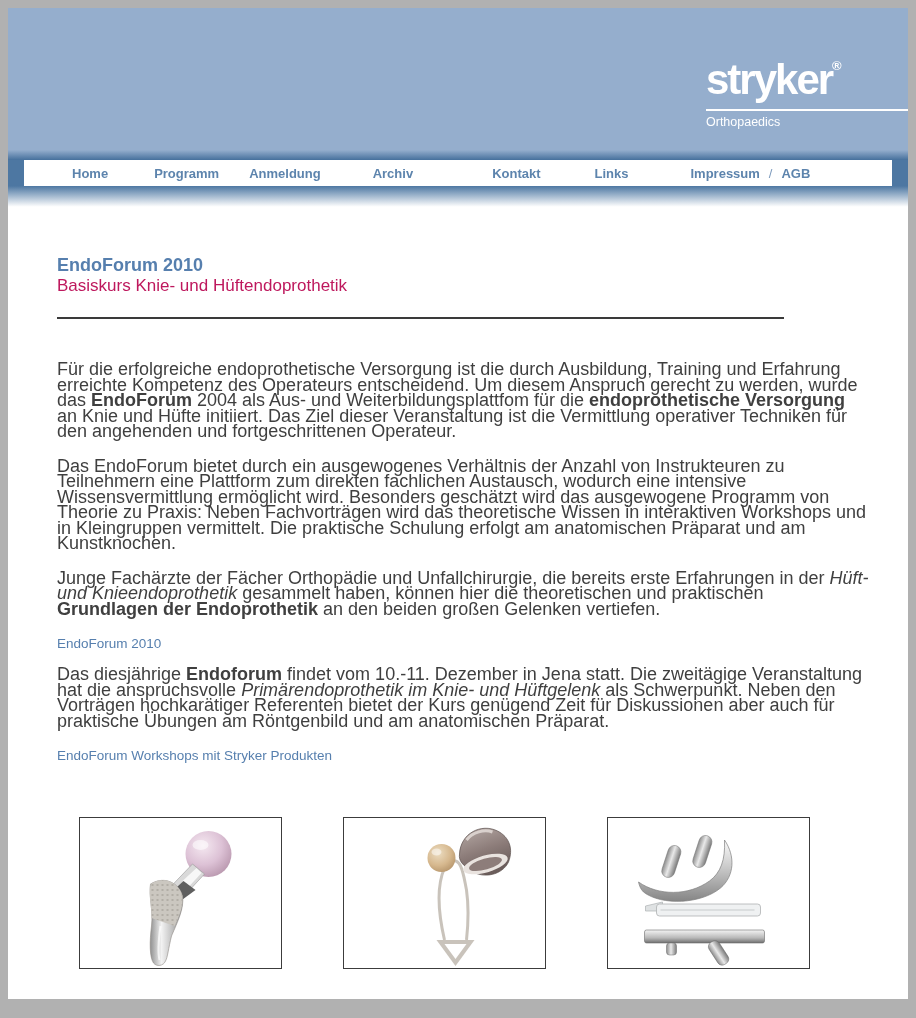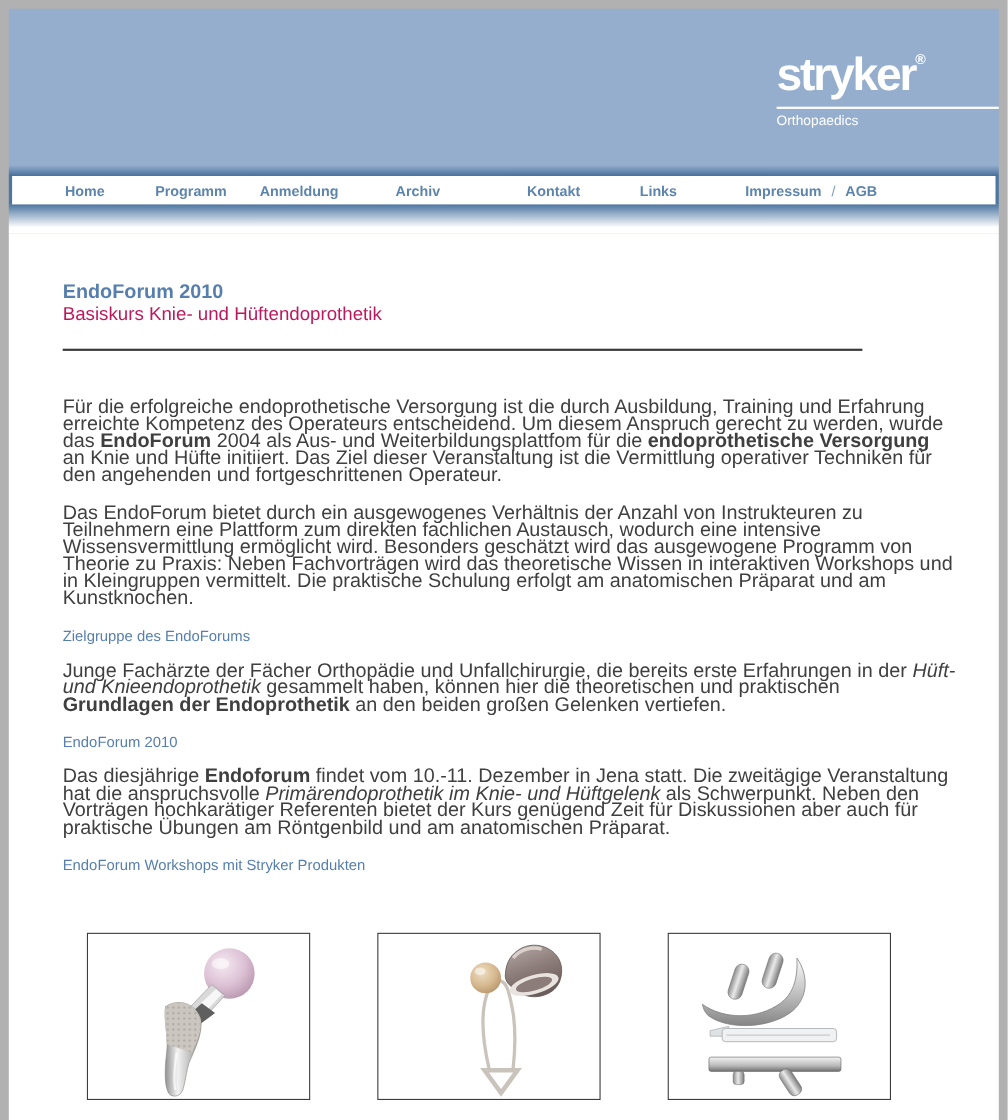--- a/index.html
+++ b/index.html
@@ -6,32 +6,32 @@
   html, body { width: 916px; }
   body {
     background: #b1b1b1;
     font-family: "Liberation Sans", sans-serif;
     color: #3f3f3f;
   }
   .page { margin: 8px 8px 0 8px; width: 900px; }
 
   
   .header { background: #95aecd; height: 142px; position: relative; }
-  .brand { position: absolute; right: 0; top: 0; width: 202px; padding-top: 24px; }
+  .brand { position: absolute; right: 0; top: 0; width: 202px; padding-top: 36px; }
   .logo {
     color: #ffffff; font-weight: bold; font-size: 42px; line-height: 44px;
     letter-spacing: -2px;
   }
   .logo sup { font-size: 13px; vertical-align: 24px; letter-spacing: 0; }
   .brand-rule { border-top: 2px solid #ffffff; margin-top: 7px; width: 202px; }
   .division { color: #ffffff; font-size: 12.5px; margin-top: 4px; }
   .header-fade { height: 10px; background: linear-gradient(#95aecd, #46709c); }
 
   
-  .navwrap { background: #4d77a2; padding: 0 3px; }
+  .navwrap { background: #4d77a2; padding: 0 16px; }
   .nav {
     background: #ffffff; height: 26px;
     display: flex; align-items: center;
     font-size: 13px; font-weight: bold; color: #5d84ad;
     padding-left: 48px;
   }
   .nav-item { cursor: pointer; white-space: nowrap; }
   .mr1 { margin-right: 46px; } .mr2 { margin-right: 30px; }
   .mr3 { margin-right: 52px; text-align: center; } .mr4 { margin-right: 79px; }
   .mr5 { margin-right: 54px; } .mr6 { margin-right: 62px; }
@@ -86,21 +86,20 @@
   <div class="nav-fade"></div>
 
   <div class="content">
     <h1 class="title">EndoForum 2010</h1>
     <h2 class="subtitle">Basiskurs Knie- und Hüftendoprothetik</h2>
     <hr class="rule">
 
     <p class="para"><span>Für die erfolgreiche endoprothetische Versorgung ist die durch Ausbildung, Training und Erfahrung erreichte Kompetenz des Operateurs entscheidend. Um diesem Anspruch gerecht zu werden, wurde das </span><span class="b">EndoForum</span><span> 2004 als Aus- und Weiterbildungsplattfom für die </span><span class="b">endoprothetische Versorgung</span><span> an Knie und Hüfte initiiert. Das Ziel dieser Veranstaltung ist die Vermittlung operativer Techniken für den angehenden und fortgeschrittenen Operateur.</span></p>
     <p class="para"><span>Das EndoForum bietet durch ein ausgewogenes Verhältnis der Anzahl von Instrukteuren zu Teilnehmern eine Plattform zum direkten fachlichen Austausch, wodurch eine intensive Wissensvermittlung ermöglicht wird. Besonders geschätzt wird das ausgewogene Programm von Theorie zu Praxis: Neben Fachvorträgen wird das theoretische Wissen in interaktiven Workshops und in Kleingruppen vermittelt. Die praktische Schulung erfolgt am anatomischen Präparat und am Kunstknochen.</span></p>
 
-    <h3 class="subhead">Zielgruppe des EndoForums</h3>
     <p class="para"><span>Junge Fachärzte der Fächer Orthopädie und Unfallchirurgie, die bereits erste Erfahrungen in der </span><span class="i">Hüft- und Knieendoprothetik</span><span> gesammelt haben, können hier die theoretischen und praktischen </span><span class="b">Grundlagen der Endoprothetik</span><span> an den beiden großen Gelenken vertiefen.</span></p>
 
     <h3 class="subhead">EndoForum 2010</h3>
     <p class="para"><span>Das diesjährige </span><span class="b">Endoforum</span><span> findet vom 10.-11. Dezember in Jena statt. Die zweitägige Veranstaltung hat die anspruchsvolle </span><span class="i">Primärendoprothetik im Knie- und Hüftgelenk</span><span> als Schwerpunkt. Neben den Vorträgen hochkarätiger Referenten bietet der Kurs genügend Zeit für Diskussionen aber auch für praktische Übungen am Röntgenbild und am anatomischen Präparat.</span></p>
 
     <h3 class="subhead">EndoForum Workshops mit Stryker Produkten</h3>
 
     <div class="images">
 
       <div class="imgbox">

